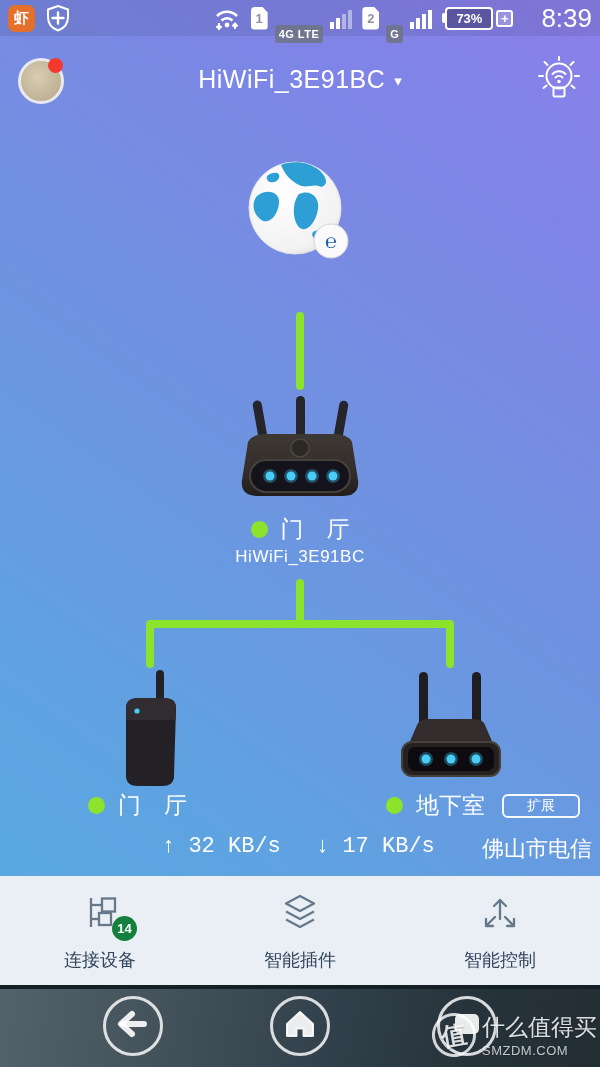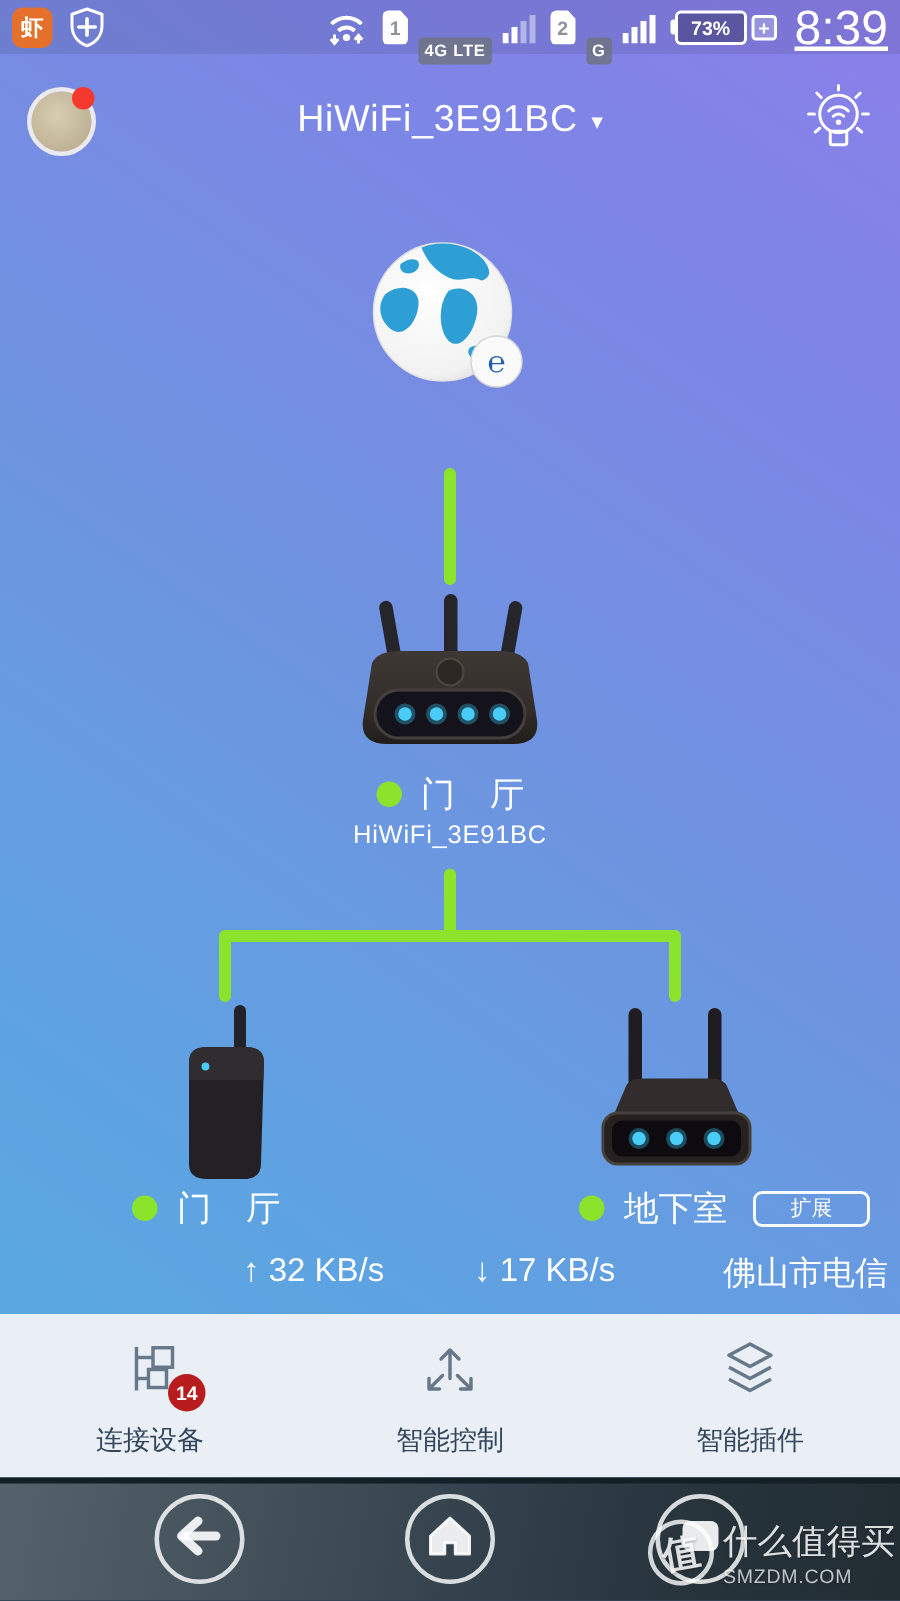--- a/index.html
+++ b/index.html
@@ -38,21 +38,21 @@
   .bat-body {
     width:48px; height:23px; border:2px solid #fff; border-radius:4px;
     background:rgba(30,30,60,0.35); display:flex; align-items:center; justify-content:center;
     color:#fff; font-size:13px; font-weight:bold;
   }
   .bat-plus {
     width:17px; height:17px; border:2px solid #fff; border-radius:3px;
     background:rgba(255,255,255,0.22); color:#fff; font-size:13px; font-weight:bold;
     display:flex; align-items:center; justify-content:center; margin-left:3px;
   }
-  .clock { color:#fff; font-size:32px; font-weight:400; margin-left:5px;text-decoration:underline; }
+  .clock { color:#fff; font-size:26px; font-weight:400; margin-left:21px; }
   
   .header { position:absolute; top:36px; left:0; right:0; height:86px; z-index:9; }
   .avatar {
     position:absolute; left:18px; top:22px; width:46px; height:46px; border-radius:50%;
     background:radial-gradient(circle at 42% 40%, #d9cdb2, #bdb093 75%);
     border:3px solid #e9e9ef;
   }
   .avatar-dot {
     position:absolute; right:-2px; top:-3px; width:15px; height:15px;
     border-radius:50%; background:#f5392e;
@@ -68,35 +68,35 @@
   .abs { position:absolute; }
   .dot-green { width:17px; height:17px; border-radius:50%; background:#8ce32c; flex:0 0 auto; }
   .node-row { display:flex; align-items:center; gap:13px; color:#fff; font-size:23px; }
   .center-row { left:0; right:0; justify-content:center; }
   .ssid-row { left:0; right:0; text-align:center; color:#fff; font-size:17px; letter-spacing:0.5px; }
   .vline { width:8px; border-radius:4px; background:#8ce32c; }
   .ext-badge {
     border:2px solid rgba(255,255,255,0.95); border-radius:6px; color:#fff;
     font-size:14px; padding:1px 23px; margin-left:4px; align-self:center;
   }
-  .speed { color:#fff; font-size:22px; white-space:nowrap; }
+  .speed { color:#fff; font-size:22px; white-space:nowrap;font-family:Liberation Mono, monospace; }
   
   .tabbar {
     position:absolute; top:876px; left:0; right:0; height:109px;
     background:#e9eff5; display:flex; z-index:10;
   }
   .tab {
     flex:1; display:flex; flex-direction:column; align-items:center;
     justify-content:center; gap:9px; padding-top:4px;
   }
   .tab-icon-wrap { position:relative; width:48px; height:46px; display:flex; align-items:center; justify-content:center; }
   .tab-label { color:#32455c; font-size:18px; }
   .tab-badge {
     position:absolute; right:-13px; bottom:-2px; width:25px; height:25px; border-radius:50%;
-    background:#b91c1c; color:#fff; font-size:13px; font-weight:bold;
+    background:#15803d; color:#fff; font-size:13px; font-weight:bold;
     display:flex; align-items:center; justify-content:center;
   }
   
   .navbar {
     position:absolute; top:985px; left:0; right:0; bottom:0; z-index:11;
     background:linear-gradient(100deg, #53626b 0%, #43525a 28%, #31404a 55%, #27333b 78%, #222d34 100%);
   }
   .navbar::before {
     content:""; position:absolute; top:0; left:0; right:0; height:4px; background:#151f26;
   }
@@ -319,43 +319,43 @@
           </svg>
         </span>
         <div class="tab-badge">14</div>
       </div>
       <div class="tab-label">连接设备</div>
     </div>
 
     <div class="tab">
       <div class="tab-icon-wrap">
         <span>
+          <svg width="44" height="44" viewBox="0 0 44 44" fill="none" stroke="#66788a" stroke-width="2.3" stroke-linejoin="round">
+            <path d="M22,4 L36,11.5 L22,19 L8,11.5 Z"></path>
+            <path d="M8,19.5 L22,27 L36,19.5"></path>
+            <path d="M8,27.5 L22,35 L36,27.5"></path>
+          </svg>
+        </span>
+      </div>
+      <div class="tab-label">智能插件</div>
+    </div>
+
+    <div class="tab">
+      <div class="tab-icon-wrap">
+        <span>
           <svg width="44" height="44" viewBox="0 0 44 44" fill="none" stroke="#66788a" stroke-width="2.3" stroke-linecap="round" stroke-linejoin="round">
             <path d="M22,27 V8 M16,14 L22,8 L28,14"></path>
             <path d="M17,25 L8,34 M8,27 V34 H15"></path>
             <path d="M27,25 L36,34 M36,27 V34 H29"></path>
           </svg>
         </span>
       </div>
       <div class="tab-label">智能控制</div>
     </div>
 
-    <div class="tab">
-      <div class="tab-icon-wrap">
-        <span>
-          <svg width="44" height="44" viewBox="0 0 44 44" fill="none" stroke="#66788a" stroke-width="2.3" stroke-linejoin="round">
-            <path d="M22,4 L36,11.5 L22,19 L8,11.5 Z"></path>
-            <path d="M8,19.5 L22,27 L36,19.5"></path>
-            <path d="M8,27.5 L22,35 L36,27.5"></path>
-          </svg>
-        </span>
-      </div>
-      <div class="tab-label">智能插件</div>
-    </div>
-
 
   </div>
 
   <div class="navbar">
     <div class="nav-btn nav-back">
       <span>
         <svg width="34" height="30" viewBox="0 0 34 30">
           <path d="M16,5 L5,15 L16,25" fill="none" stroke="rgba(255,255,255,0.9)" stroke-width="6" stroke-linecap="round" stroke-linejoin="round"></path>
           <path d="M7,15 H28" stroke="rgba(255,255,255,0.9)" stroke-width="6" stroke-linecap="round"></path>
         </svg>

